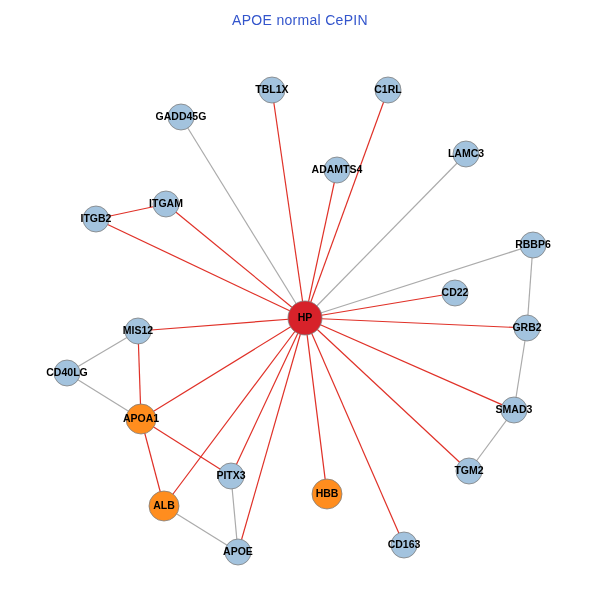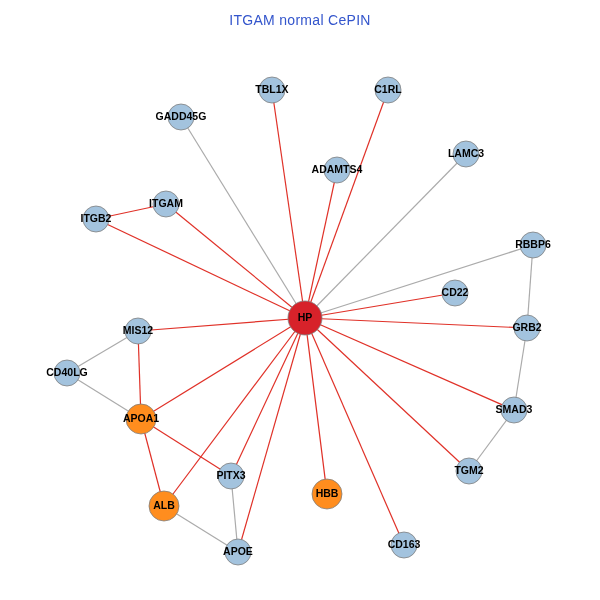--- a/index.html
+++ b/index.html
@@ -46,21 +46,21 @@
     fill: none;
   }
   circle.node {
     cursor: pointer;
   }
 </style>
 </head>
 <body>
 
 <div class="stage">
-  <div class="plot-title">ITGAM normal CePIN</div>
+  <div class="plot-title">APOE normal CePIN</div>
   <svg class="graph" id="graph" width="600" height="600" viewBox="0 0 600 600">
     <g id="edges-layer">
         <line x1="305" y1="318" x2="272" y2="90" class="edge" stroke="#E03128"></line>
         <line x1="305" y1="318" x2="388" y2="90" class="edge" stroke="#E03128"></line>
         <line x1="305" y1="318" x2="337" y2="170" class="edge" stroke="#E03128"></line>
         <line x1="305" y1="318" x2="166" y2="204" class="edge" stroke="#E03128"></line>
         <line x1="305" y1="318" x2="96" y2="219" class="edge" stroke="#E03128"></line>
         <line x1="305" y1="318" x2="455" y2="293" class="edge" stroke="#E03128"></line>
         <line x1="305" y1="318" x2="527" y2="328" class="edge" stroke="#E03128"></line>
         <line x1="305" y1="318" x2="514" y2="410" class="edge" stroke="#E03128"></line>

